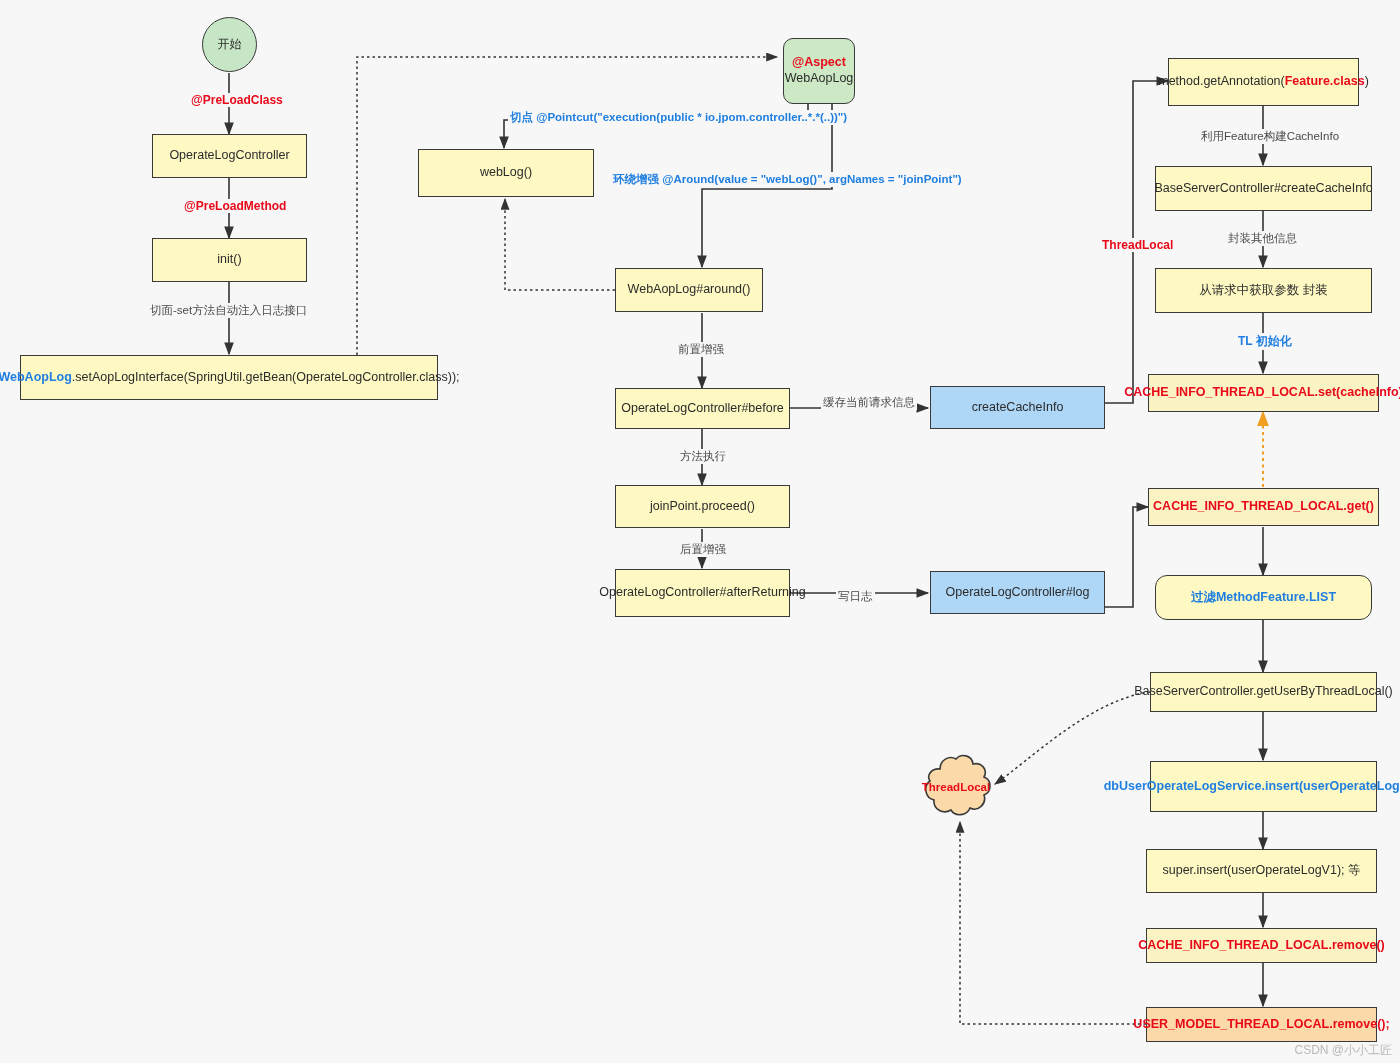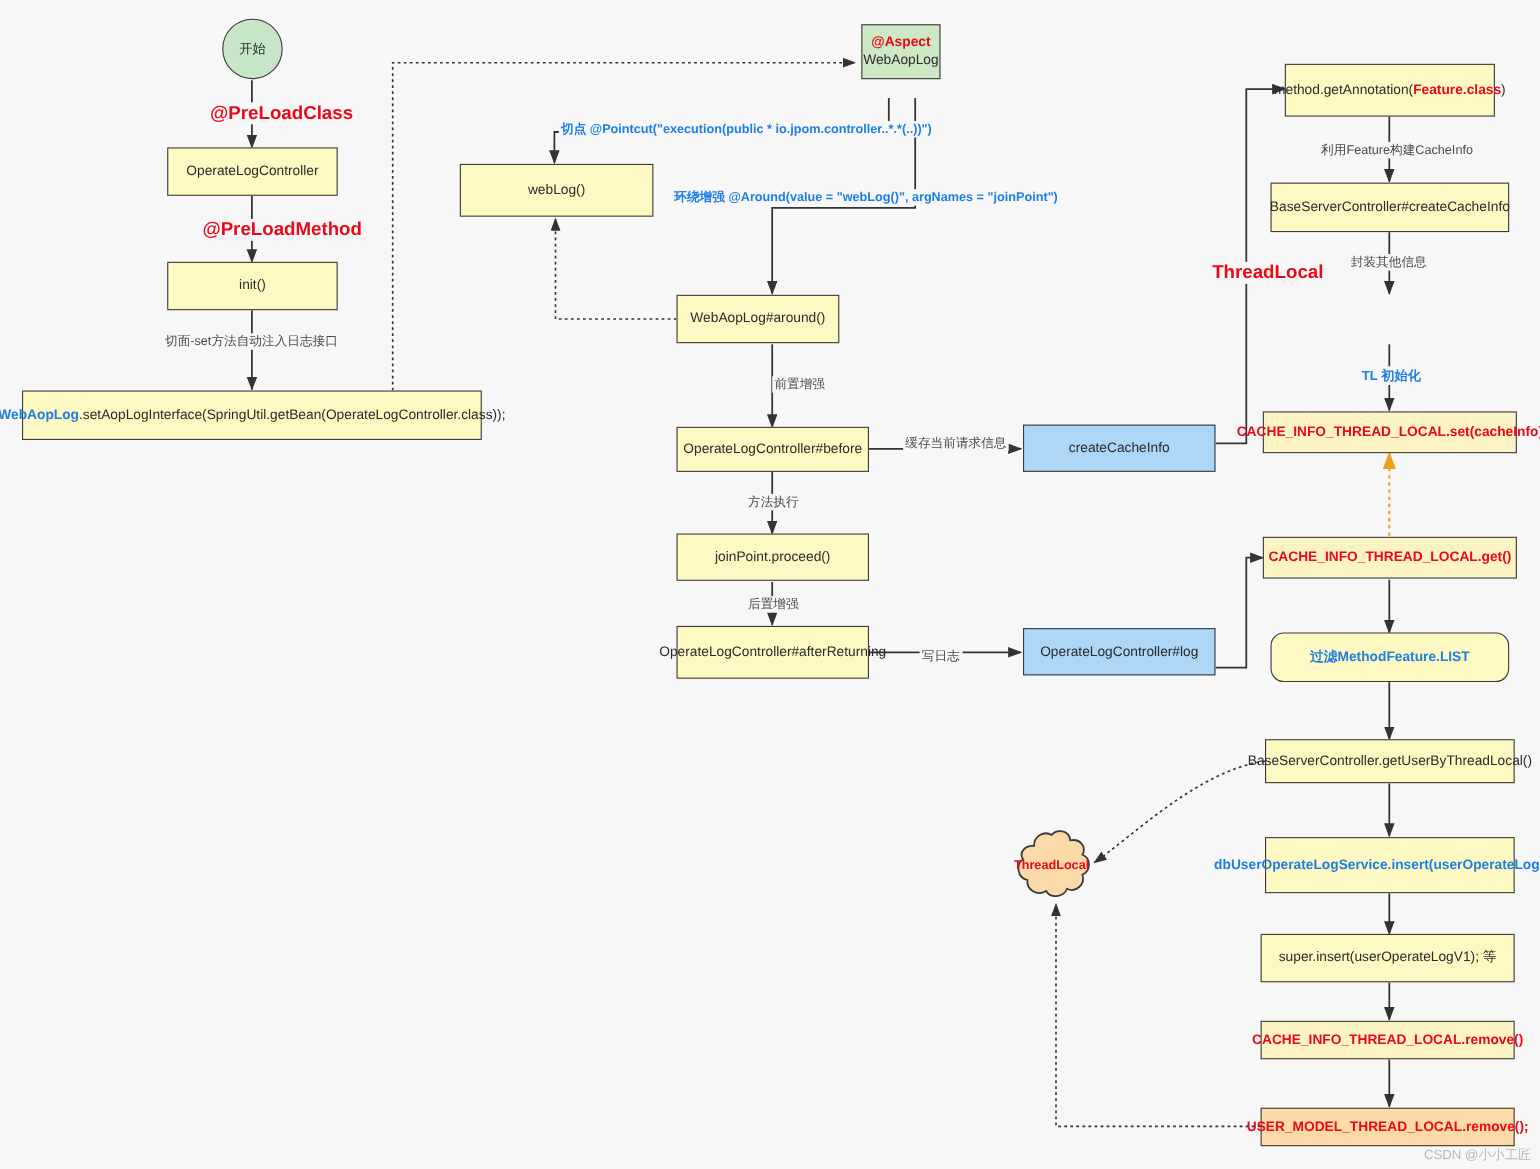--- a/index.html
+++ b/index.html
@@ -72,21 +72,21 @@
   .blue-strong { color: #1f7fe0; font-weight: bold; }
   .plain-dark { color: #2b2b2b; font-weight: normal; }
   .label {
     position: absolute;
     font-size: 11.5px;
     color: #4a4a4a;
     white-space: nowrap;
     background: #f7f7f7;
     padding: 0 2px;
   }
-  .label.red { color: #e8091a; font-weight: bold; font-size: 17px; }
+  .label.red { color: #e8091a; font-weight: bold; font-size: 12px; }
   .label.blue { color: #1f7fe0; font-weight: bold; font-size: 12px; }
   .cloud {
     position: absolute;
     display: flex;
     align-items: center;
     justify-content: center;
     color: #e8091a;
     font-weight: bold;
     font-size: 11.5px;
   }
@@ -184,21 +184,21 @@
   <div class="node" style="left:20px; top:355px; width:418px; height:45px;">
     <span>
       <span class="blue-strong">WebAopLog</span><span class="plain-dark">.setAopLogInterface(SpringUtil.getBean(OperateLogController.class));</span>
     </span>
   </div>
 
   <div class="label red" style="left:189px; top:93px;">@PreLoadClass</div>
   <div class="label red" style="left:182px; top:199px;">@PreLoadMethod</div>
   <div class="label" style="left:148px; top:303px;">切面-set方法自动注入日志接口</div>
 
-  <div class="node aspect" style="left:783px; top:22px; width:72px; height:50px;">
+  <div class="node aspect" style="left:783px; top:38px; width:72px; height:66px;border-radius:10px;">
     <span class="red-strong">@Aspect</span>
     <span>WebAopLog</span>
   </div>
 
   <div class="node" style="left:418px; top:149px; width:176px; height:48px;">
     <span>webLog()</span>
   </div>
 
   <div class="node" style="left:615px; top:268px; width:148px; height:44px;">
     <span>WebAopLog#around()</span>
@@ -227,36 +227,39 @@
   <div class="label" style="left:508px; top:110px;">
     <span class="blue-strong">切点</span>
     <span class="blue-strong">@Pointcut("execution(public * io.jpom.controller..*.*(..))")</span>
   </div>
 
   <div class="label" style="left:611px; top:172px;">
     <span class="blue-strong">环绕增强</span>
     <span class="blue-strong">@Around(value = "webLog()", argNames = "joinPoint")</span>
   </div>
 
-  <div class="label" style="left:702px; top:342px;">前置增强</div>
+  <div class="label" style="left:676px; top:342px;">前置增强</div>
   <div class="label" style="left:678px; top:449px;">方法执行</div>
   <div class="label" style="left:678px; top:542px;">后置增强</div>
   <div class="label" style="left:821px; top:395px;">缓存当前请求信息</div>
   <div class="label" style="left:836px; top:589px;">写日志</div>
 
   <div class="node" style="left:1168px; top:58px; width:191px; height:48px;">
     <span>
       <span class="plain-dark">method.getAnnotation(</span><span class="red-strong">Feature.class</span><span class="plain-dark">)</span>
     </span>
   </div>
 
   <div class="node" style="left:1155px; top:166px; width:217px; height:45px;">
     <span>BaseServerController#createCacheInfo</span>
   </div>
 
+  <div class="node" style="left:1155px; top:268px; width:217px; height:45px;">
+    <span>从请求中获取参数 封装</span>
+  </div>
 
   <div class="node yellow" style="left:1148px; top:374px; width:231px; height:38px;">
     <span>CACHE_INFO_THREAD_LOCAL.set(cacheInfo)</span>
   </div>
 
   <div class="node yellow" style="left:1148px; top:488px; width:231px; height:38px;">
     <span>CACHE_INFO_THREAD_LOCAL.get()</span>
   </div>
 
   <div class="node bluetext" style="left:1155px; top:575px; width:217px; height:45px;border-radius:12px;">

